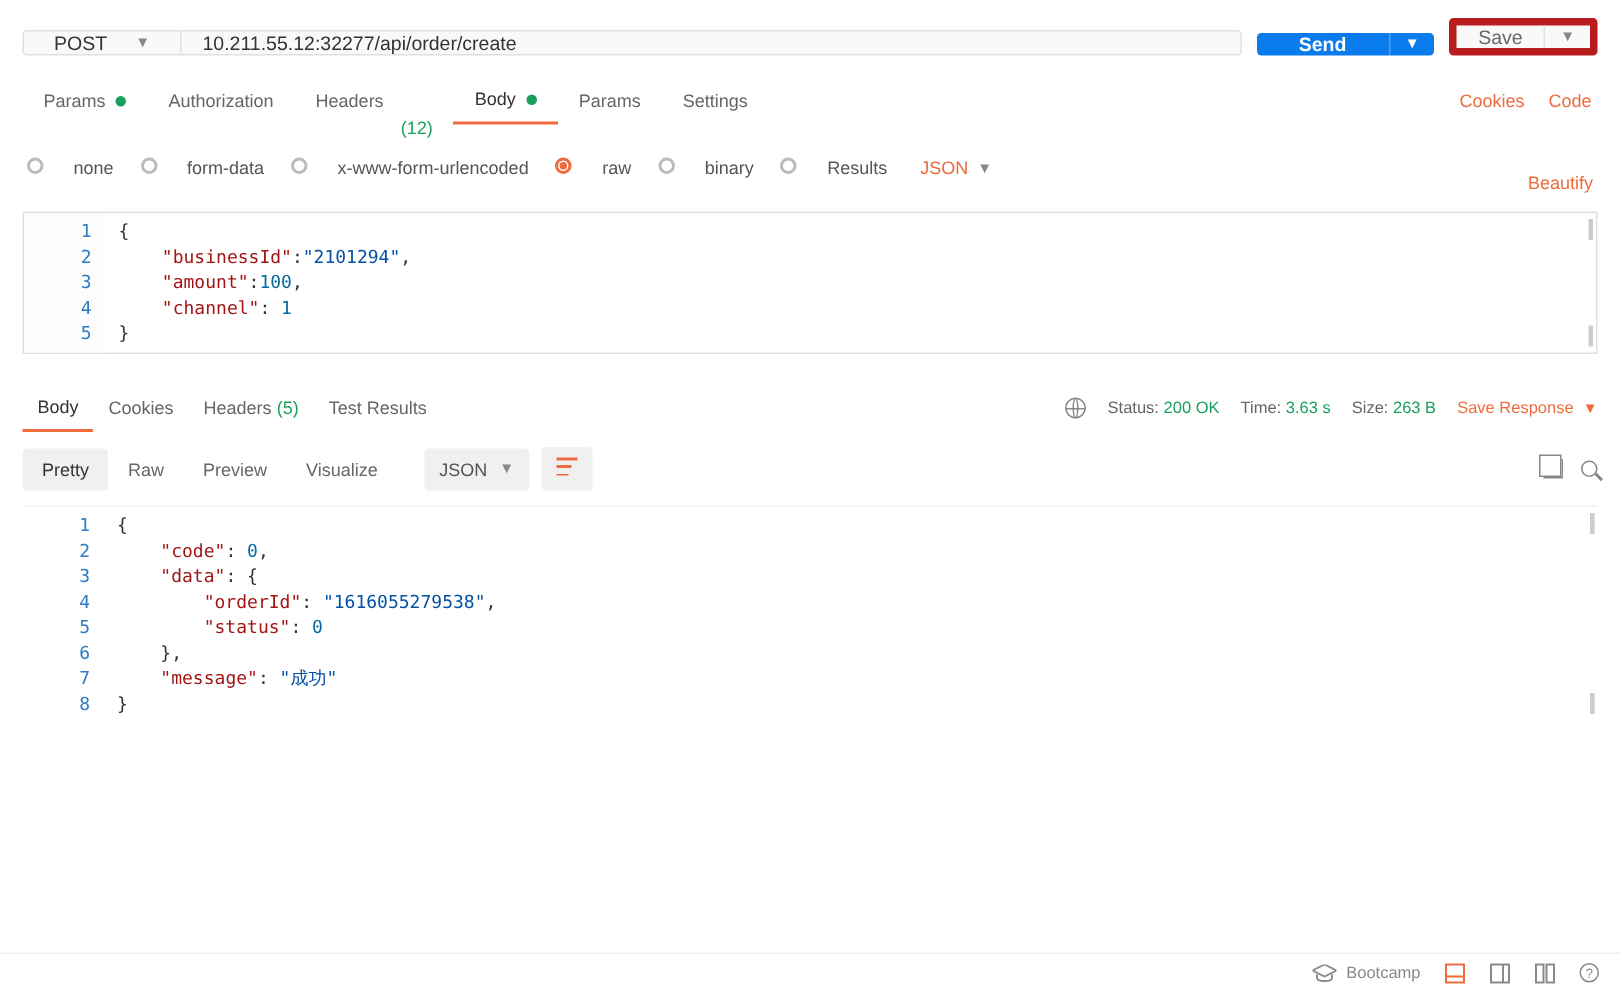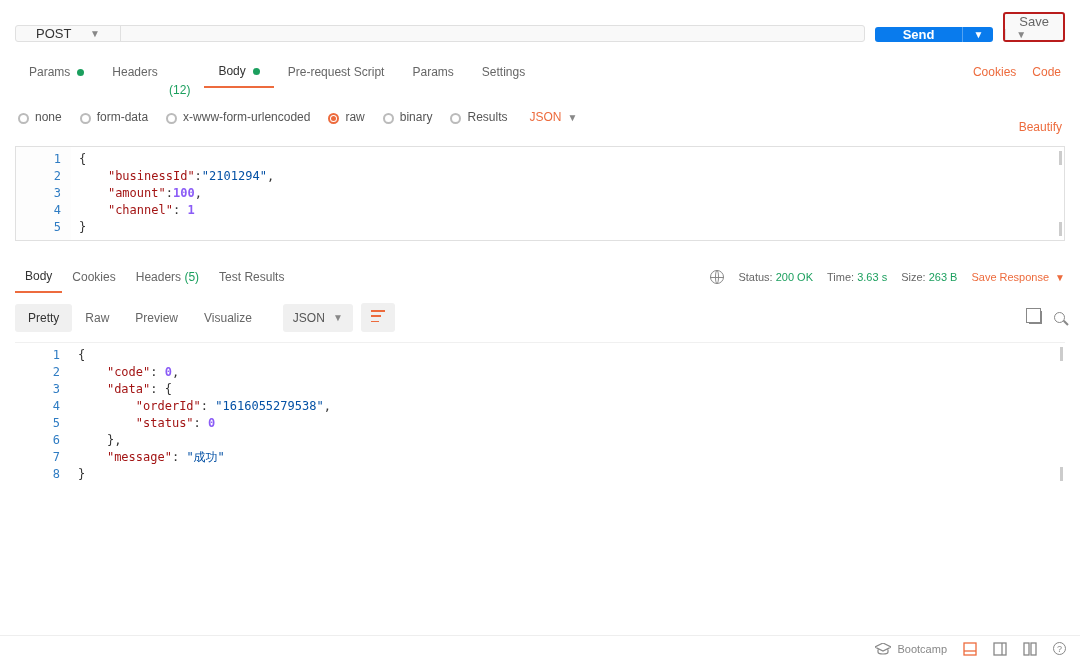--- a/index.html
+++ b/index.html
@@ -7,55 +7,55 @@
 
 
 .url-row { display: flex; gap: 10px; padding: 12px 15px; align-items: flex-end; }
 .method-url { display: flex; flex: 1; background: #f9f9f9; border: 1px solid #e0e0e0; border-radius: 3px; }
 .method-select { display: flex; align-items: center; padding: 0 20px; border-right: 1px solid #e0e0e0; font-size: 13px; color: #333; cursor: pointer; width: 105px; justify-content: space-between; }
 .method-select .caret { font-size: 10px; color: #888; }
 .url-input { flex: 1; border: none; background: transparent; padding: 0 14px; font-size: 13px; color: #333; outline: none; }
 .send-btn { background: #097BED; color: #fff; border: none; border-radius: 3px; display: flex; align-items: stretch; }
 .send-main { padding: 0 28px; display: flex; align-items: center; font-size: 13px; font-weight: 600; cursor: pointer; }
 .send-caret { border-left: 1px solid rgba(255,255,255,0.3); padding: 0 10px; display: flex; align-items: center; font-size: 10px; cursor: pointer; }
-.save-btn { background: #f9f9f9; border: 2px solid #b91c1c; border-radius: 3px; display: flex; align-items: stretch; flex-direction: column; }
+.save-btn { background: #f9f9f9; border: 5px solid #b91c1c; border-radius: 3px; display: flex; align-items: stretch; }
 .save-main { padding: 0 14px; display: flex; align-items: center; font-size: 13px; color: #666; cursor: pointer; }
 .save-caret { border-left: 1px solid #e0e0e0; padding: 0 10px; display: flex; align-items: center; font-size: 10px; color: #888; cursor: pointer; }
 
 
 .main-tabs { display: flex; padding: 0 15px; border-bottom: 0; align-items: center; height: 36px; }
 .main-tab { padding: 8px 14px; font-size: 12px; color: #666; cursor: pointer; display: flex; align-items: center; gap: 4px; }
 .main-tab.active { color: #333; border-bottom: 2px solid #ED6B3D; }
 .dot { width: 7px; height: 7px; border-radius: 50%; background: #1B9F5E; display: inline-block; margin-left: 3px; }
 .count { color: #1B9F5E; margin-top: 36px; }
 .main-links { margin-left: auto; display: flex; gap: 16px; padding-right: 4px; }
 .main-links span { color: #ED6B3D; cursor: pointer; }
 
 
 .bodytype-row { display: flex; padding: 10px 18px 12px; align-items: center; gap: 18px; }
-.radio-item { display: flex; align-items: flex-end; gap: 6px; color: #555; cursor: pointer; font-size: 12px; }
+.radio-item { display: flex; align-items: flex-start; gap: 20px; color: #555; cursor: pointer; font-size: 12px; }
 .radio { width: 11px; height: 11px; border-radius: 50%; border: 2px solid #bbb; display: inline-block; }
 .radio.checked { border-color: #ED6B3D; }
 .radio.checked::after { content: ""; display: block; width: 5px; height: 5px; border-radius: 50%; background: #ED6B3D; margin: 1px; }
 .bodytype-right { display: flex; align-items: center; gap: 14px; margin-left: 4px; }
 .json-sel { color: #ED6B3D; display: flex; align-items: center; gap: 6px; cursor: pointer; }
 .json-sel .caret { color: #888; font-size: 10px; }
 .beautify { margin-left: auto; color: #ED6B3D; cursor: pointer; margin-top: 20px; }
 
 
 .editor { border: 1px solid #e0e0e0; margin: 0 15px; font-family: Menlo, Consolas, monospace; font-size: 12px; position: relative; }
 .editor-inner { display: flex; }
 .gutter { background: #fdfdfd; border-right: 0; text-align: right; padding: 4px 10px 4px 16px; color: #999; user-select: none; width: 55px; }
 .gutter div { height: 17px; line-height: 17px; color: #2F7CC3; font-size: 12px; }
 .code { padding: 4px 8px; flex: 1; }
 .code-line { height: 17px; line-height: 17px; white-space: pre; }
 .brace { color: #333; }
 .key { color: #A31515; }
 .str { color: #0451A5; }
-.num { color: #8b5cf6; font-weight: bold; }
+.num { color: #0369a1; }
 .punct { color: #333; }
 .scroll-ind { position: absolute; right: 2px; width: 3px; background: #ccc; }
 
 
 .resp-header { display: flex; align-items: center; padding: 10px 15px 0; margin-top: 10px; }
 .resp-tabs { display: flex; align-items: center; }
 .resp-tab { padding: 8px 10px; font-size: 12px; color: #666; cursor: pointer; }
 .resp-tab.active { color: #333; border-bottom: 2px solid #ED6B3D; }
 .resp-right { margin-left: auto; display: flex; align-items: center; gap: 14px; font-size: 11px; color: #666; }
 .globe-icon { width: 14px; height: 14px; border: 1.3px solid #888; border-radius: 50%; position: relative; }
@@ -97,46 +97,47 @@
 </style>
 </head>
 <body>
 
 <div class="url-row">
   <div class="method-url">
     <div class="method-select">
       <span>POST</span>
       <span class="caret">▼</span>
     </div>
+    <input class="url-input" value="10.211.55.12:32277/api/order/create" style="">
   </div>
   <div class="send-btn">
     <div class="send-main">
         <span>Send</span>
       </div>
     <div class="send-caret">▼</div>
   </div>
   <div class="save-btn">
     <div class="save-main">
         <span>Save</span>
       </div>
     <div class="save-caret">▼</div>
   </div>
 </div>
 
 <div class="main-tabs">
   <div class="main-tab">
       <span>Params</span>
       <span class="dot"></span>
     </div>
+  <div class="main-tab">Authorization</div>
   <div class="main-tab"><span>Headers</span>&nbsp;<span class="count">(12)</span></div>
   <div class="main-tab active">
       <span>Body</span>
       <span class="dot"></span>
     </div>
-  <div class="main-tab">Pre-request Script</div>
   <div class="main-tab">Params</div>
   <div class="main-tab">Settings</div>
   <div class="main-links">
     <span>Cookies</span>
     <span>Code</span>
   </div>
 </div>
 
 <div class="bodytype-row">
   <div class="radio-item">

